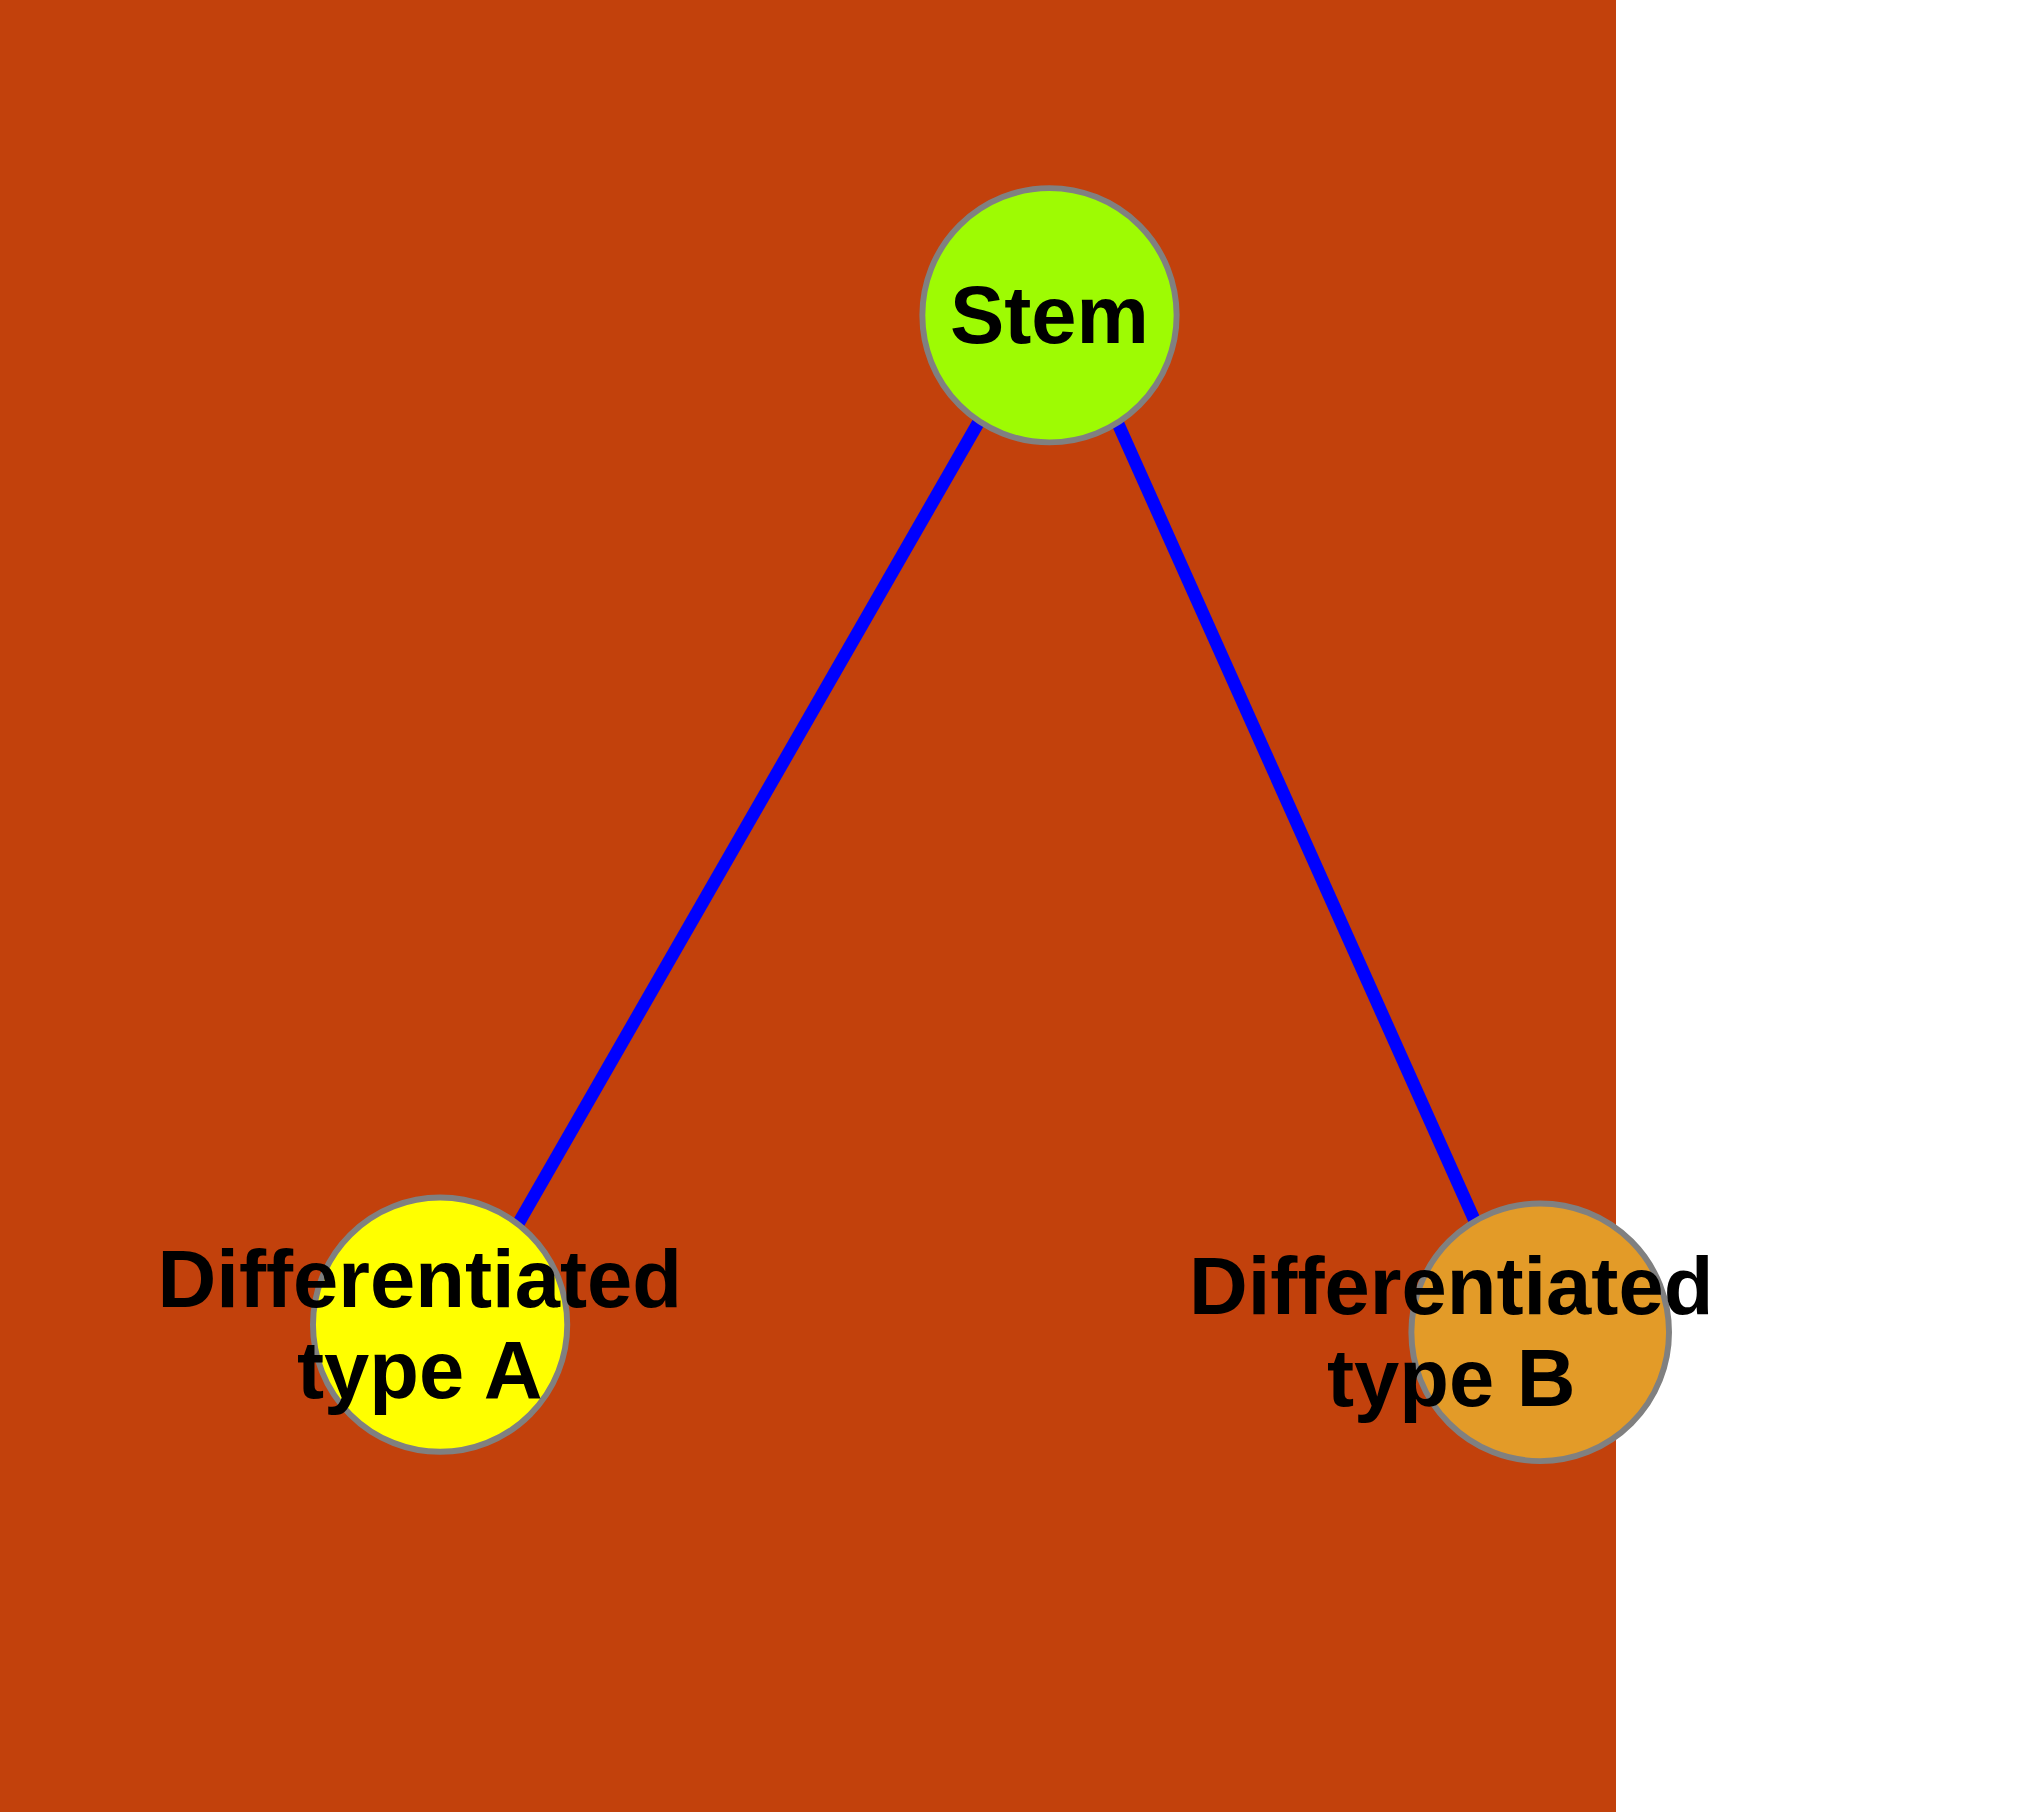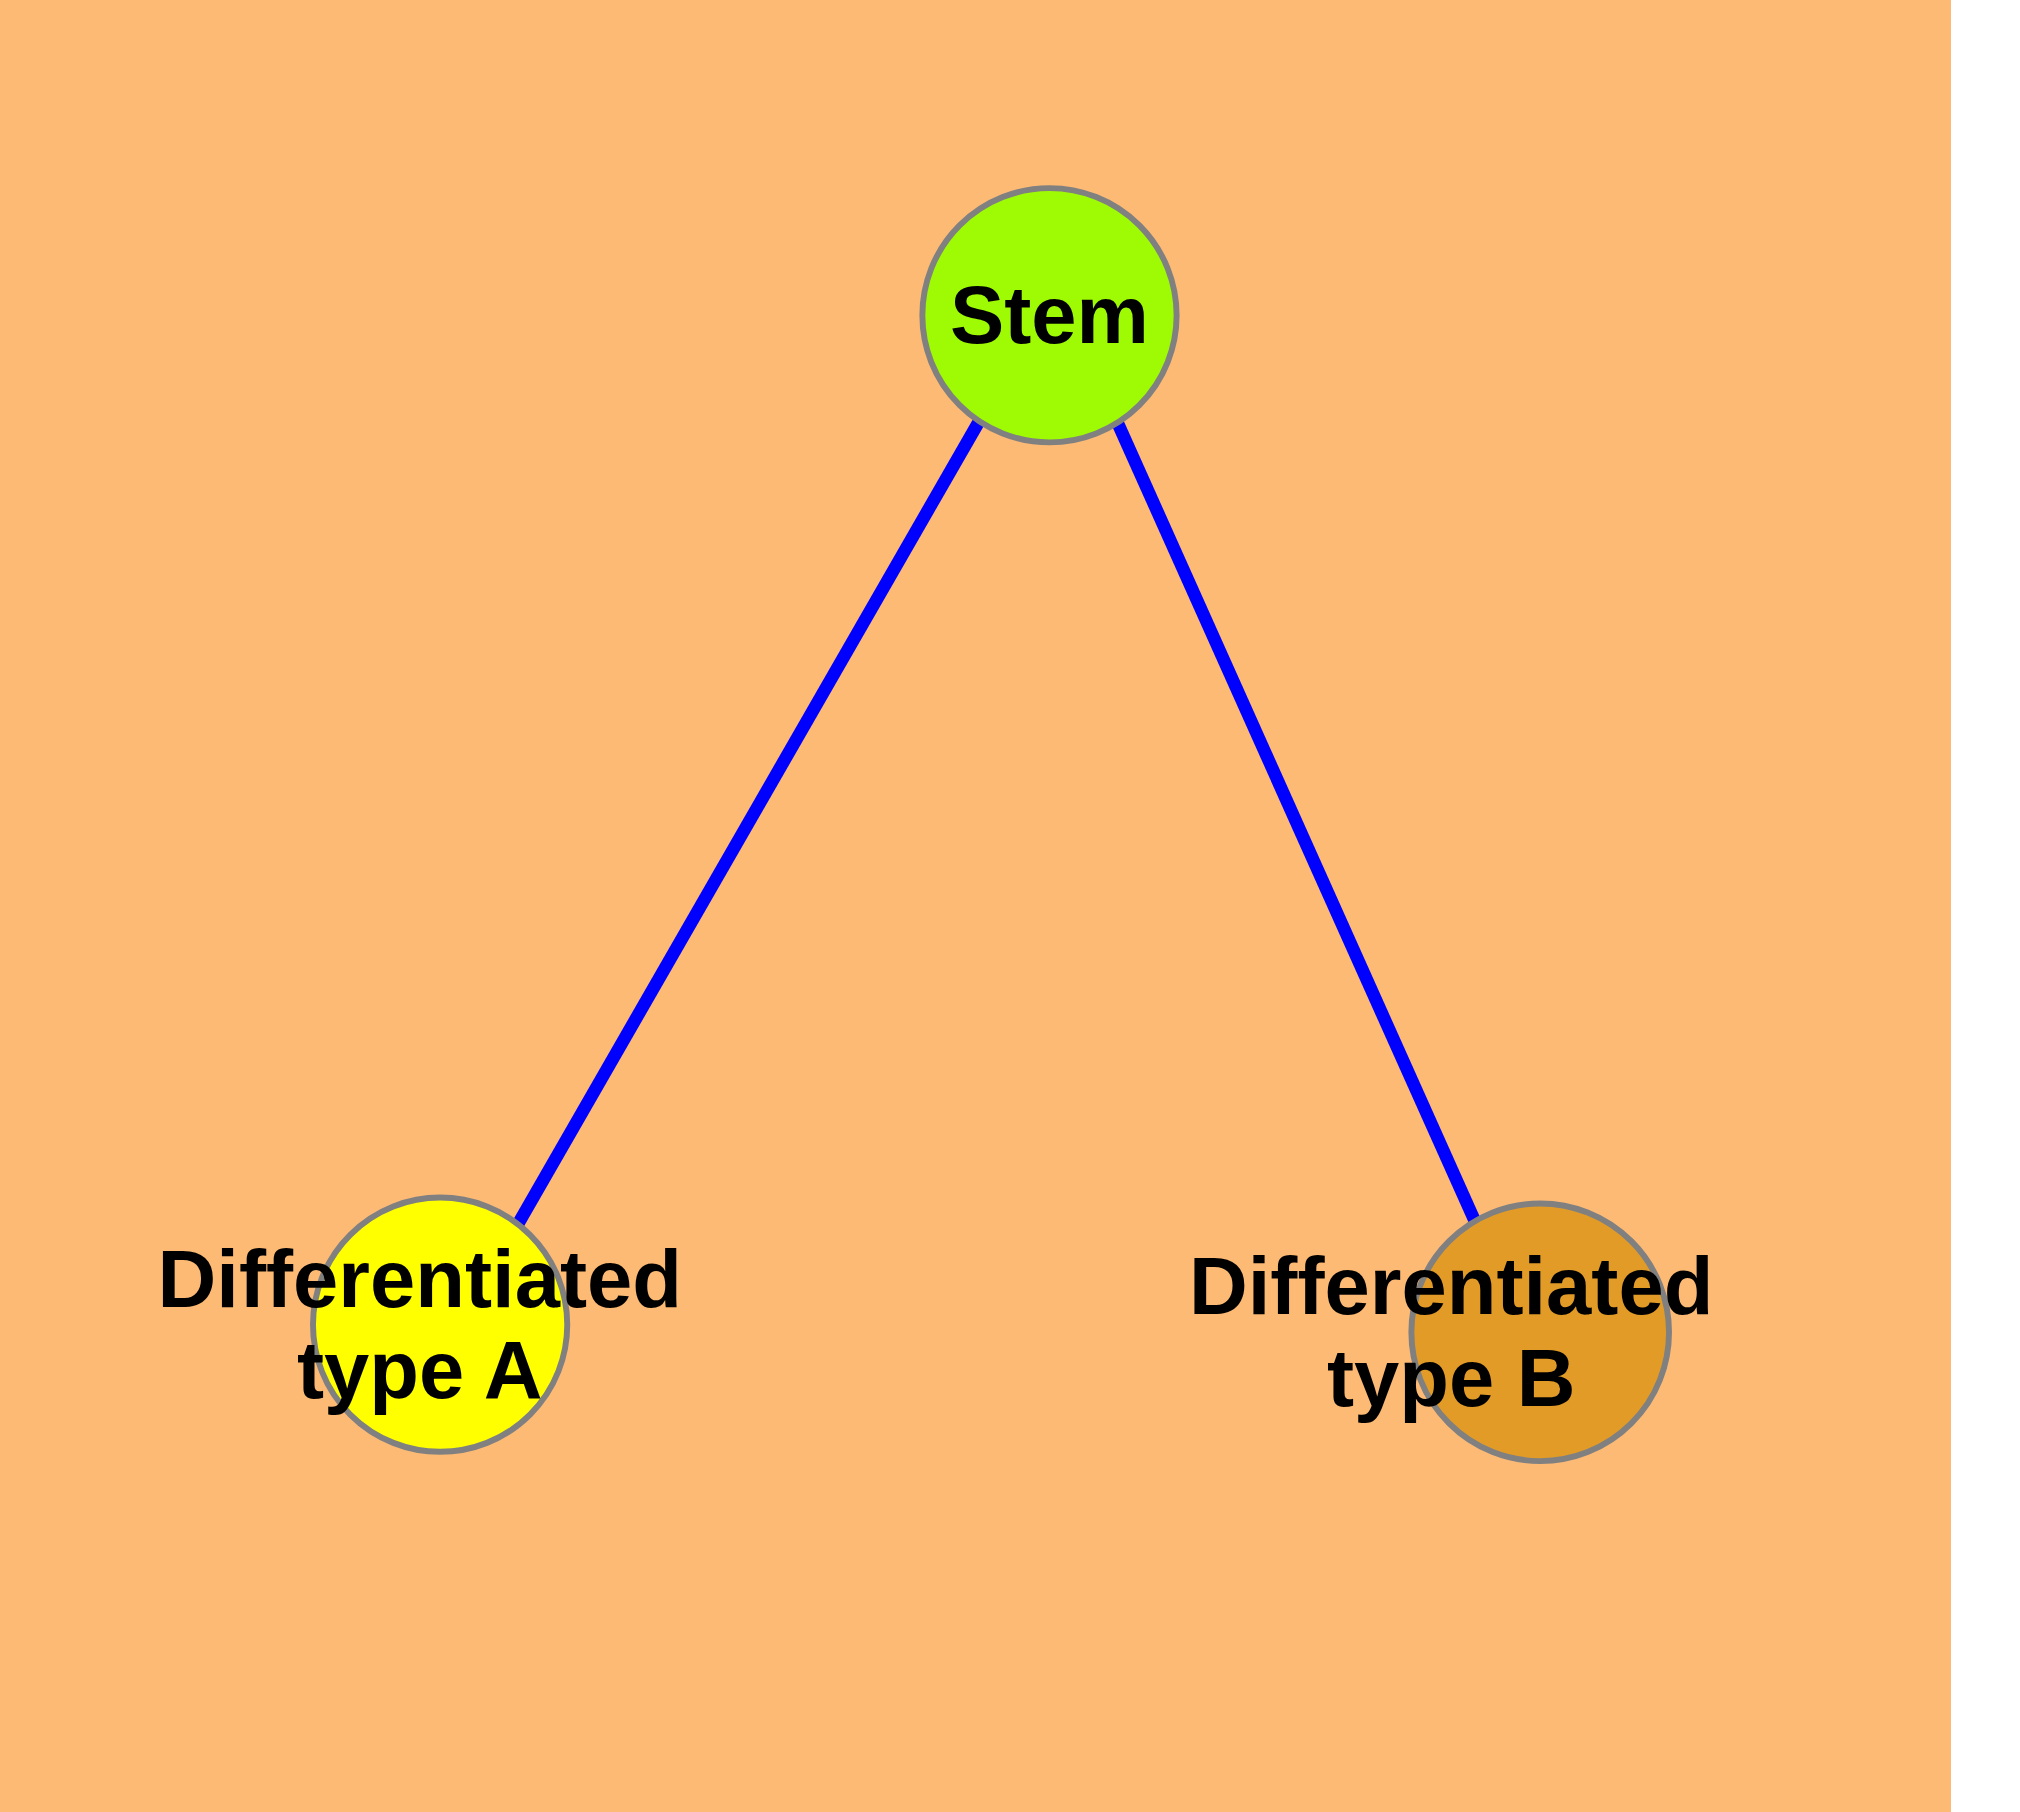--- a/index.html
+++ b/index.html
@@ -7,23 +7,23 @@
     padding: 0;
   }
   body {
     width: 2021px;
     height: 1812px;
     overflow: hidden;
     font-family: "Liberation Sans", sans-serif;
   }
   #graph-canvas {
     position: relative;
-    width: 1951px;
+    width: 1616px;
     height: 1812px;
-    background: #fdba74;
+    background: #c2410c;
   }
   #graph-svg {
     position: absolute;
     top: 0;
     left: 0;
     width: 2021px;
     height: 1812px;
     display: block;
   }
   .node-label {

